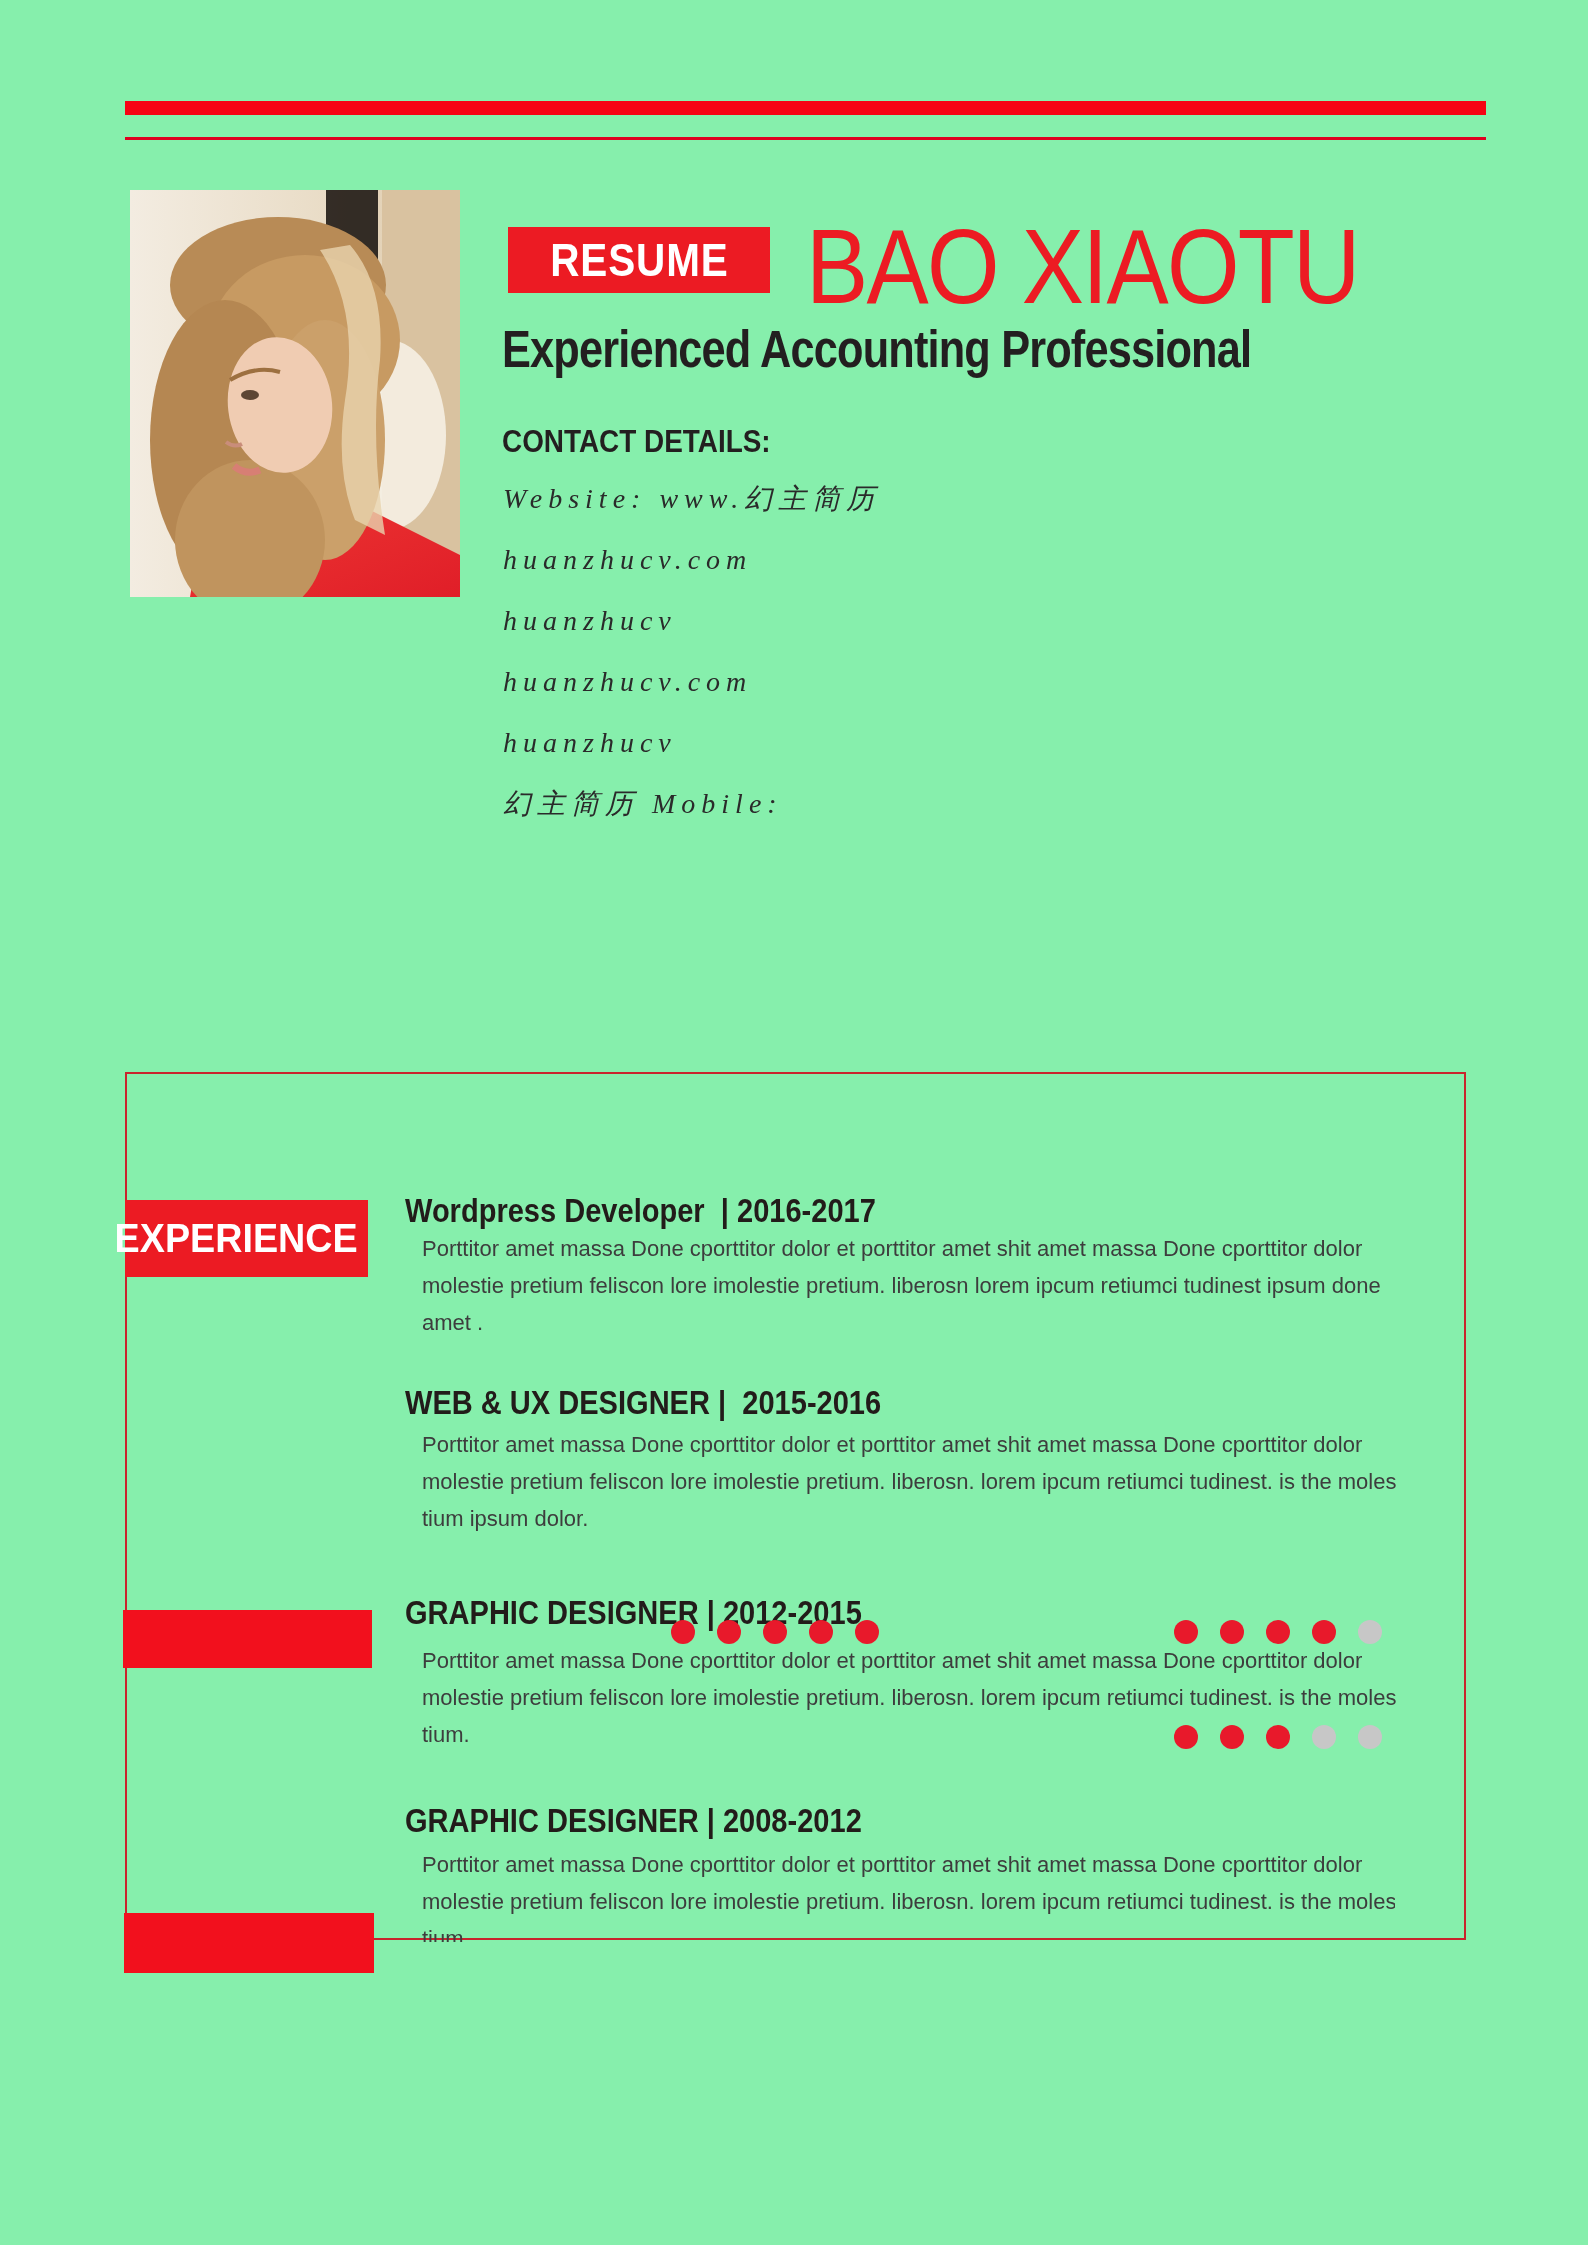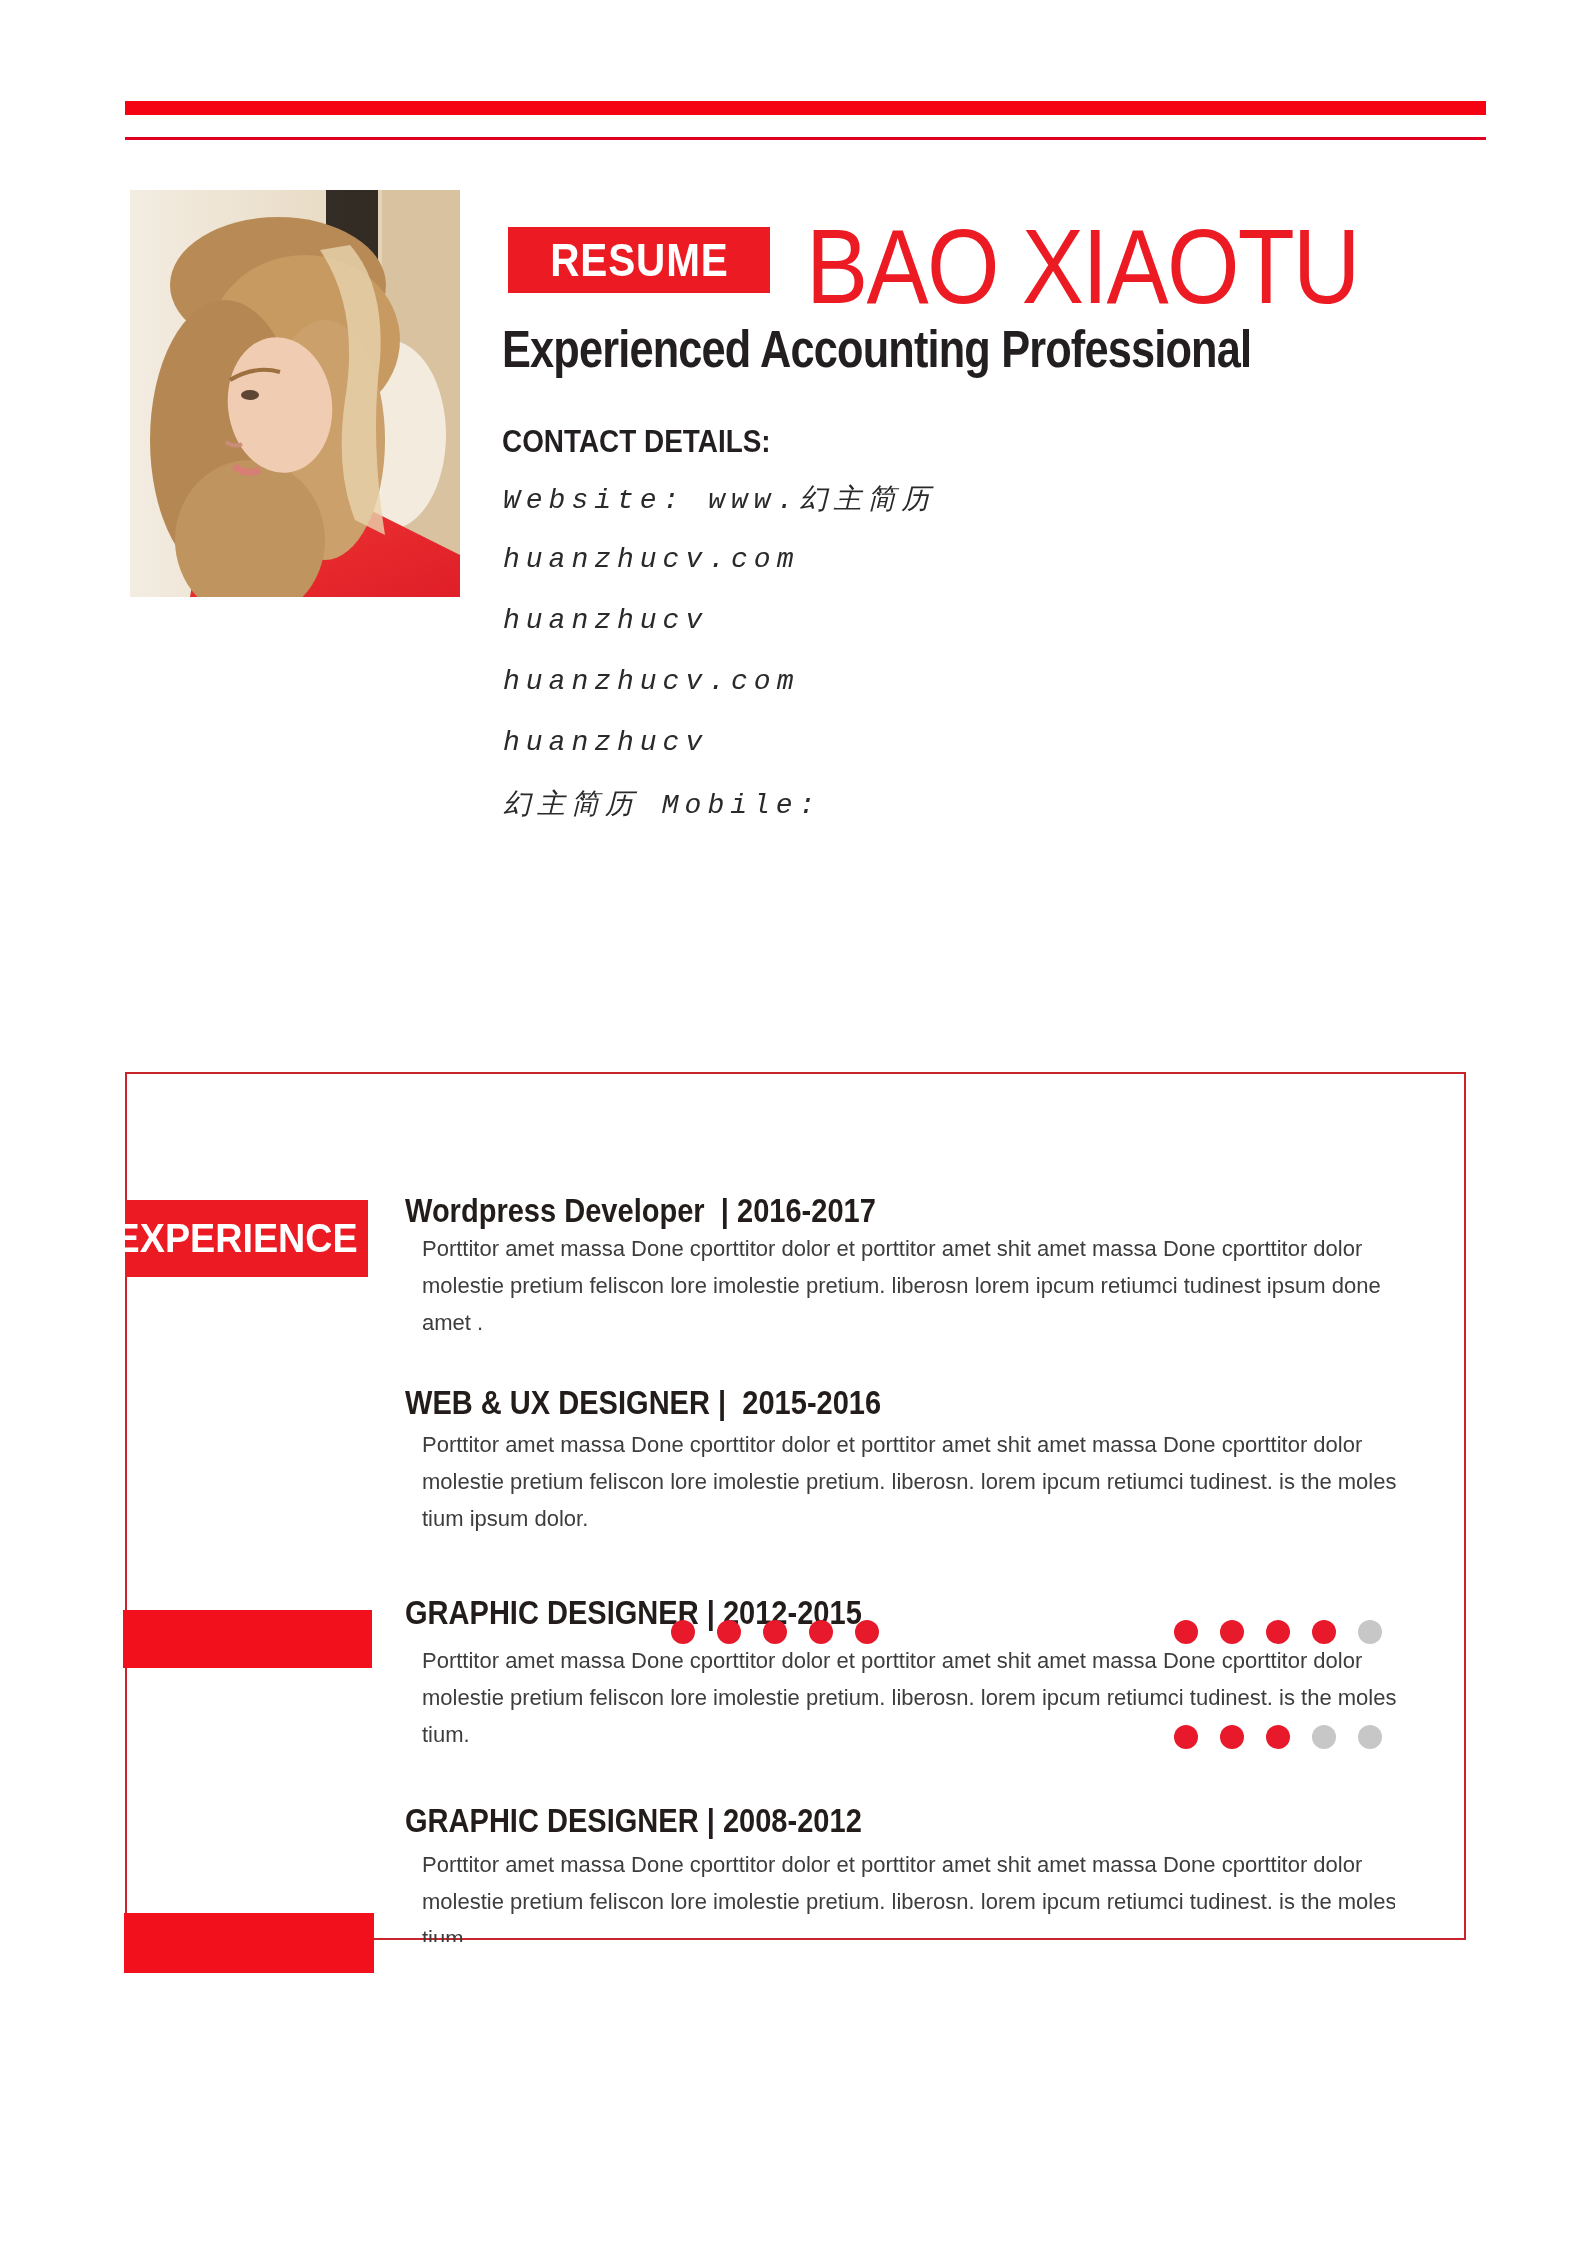--- a/index.html
+++ b/index.html
@@ -1,38 +1,38 @@
 <!DOCTYPE html>
 <html><head>
 <meta charset="utf-8">
 <style>
   html,body{margin:0;padding:0;background:#888;}
   .page{
-    position:relative;width:1588px;height:2245px;background:#ffffff;
+    position:relative;width:1588px;height:2245px;background:#86efac;
     font-family:"Liberation Sans",sans-serif;overflow:hidden;margin:0 auto;
   }
   .abs{position:absolute;}
   
   .bar-thick{left:125px;top:101px;width:1361px;height:14px;background:#F60313;}
   .bar-thin{left:125px;top:137px;width:1361px;height:3px;background:#E00020;}
   
   .photo{left:130px;top:190px;width:330px;height:407px;overflow:hidden;}
   
   .resume-box{left:508px;top:227px;width:262px;height:66px;background:#EC1B23;
     display:flex;align-items:center;justify-content:center;}
   .resume-box span{color:#fff;font-weight:700;font-size:46px;letter-spacing:1px;
     transform:scaleX(.88);white-space:pre;}
   .name{left:806px;top:206px;font-size:106px;line-height:120px;color:#EC1B23;
     white-space:pre;transform:scaleX(.88);transform-origin:0 0;letter-spacing:-2px;}
   .subtitle{left:502px;top:320px;font-size:51px;font-weight:700;color:#231F20;
     white-space:pre;transform:scaleX(.85);transform-origin:0 0;letter-spacing:-1px;}
   .contact-heading{left:502px;top:424px;font-size:31px;font-weight:700;color:#231F20;
     white-space:pre;transform:scaleX(.9);transform-origin:0 0;}
   .contact-lines{left:503px;top:468px;width:760px;}
-  .contact-line{height:61px;font-family:Liberation Mono, monospace;
+  .contact-line{height:61px;font-family:Liberation Serif, serif;
     font-style:italic;font-size:28px;color:#2A2A2A;letter-spacing:6px;white-space:pre;
     display:flex;align-items:center;}
   
   .exp-box{left:125px;top:1072px;width:1341px;height:868px;border:2px solid #C8242C;
     box-sizing:border-box;background:transparent;}
   .exp-label{left:125px;top:1200px;width:243px;height:77px;background:#EC1B23;
     display:flex;align-items:center;justify-content:flex-end;}
   .exp-label span{color:#fff;font-weight:700;font-size:41px;transform:scaleX(.92);
     white-space:pre;}
   .red-bar-mid{left:123px;top:1610px;width:249px;height:58px;background:#F2101D;}

